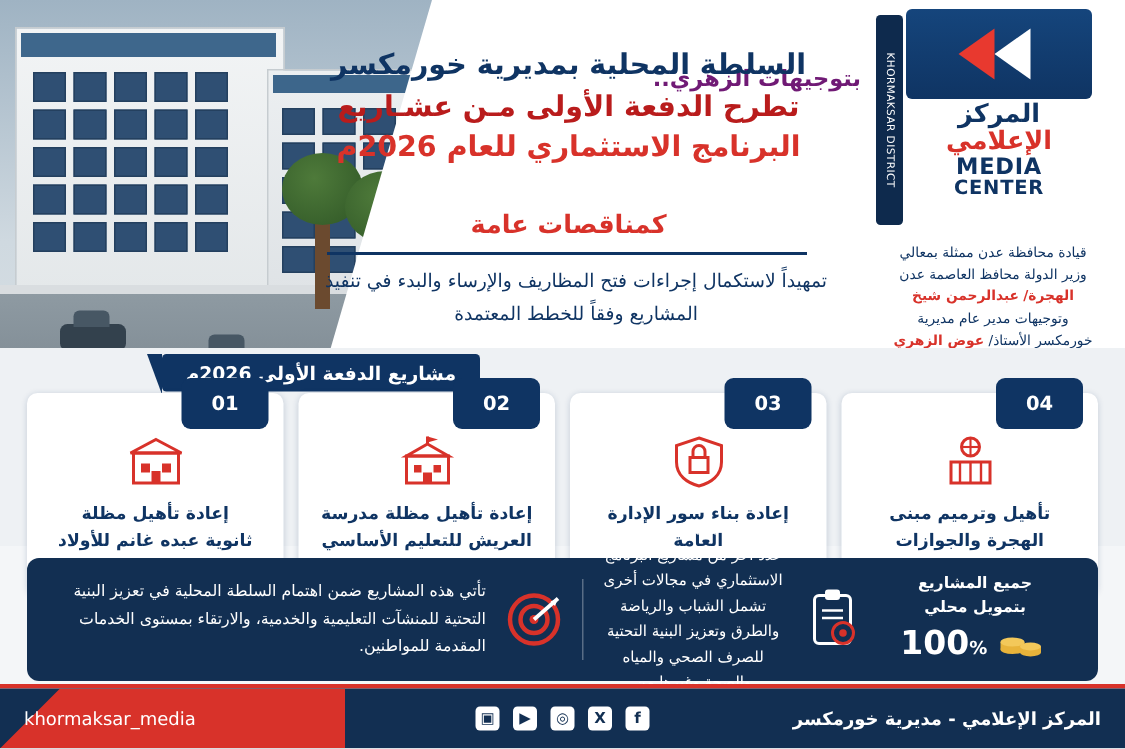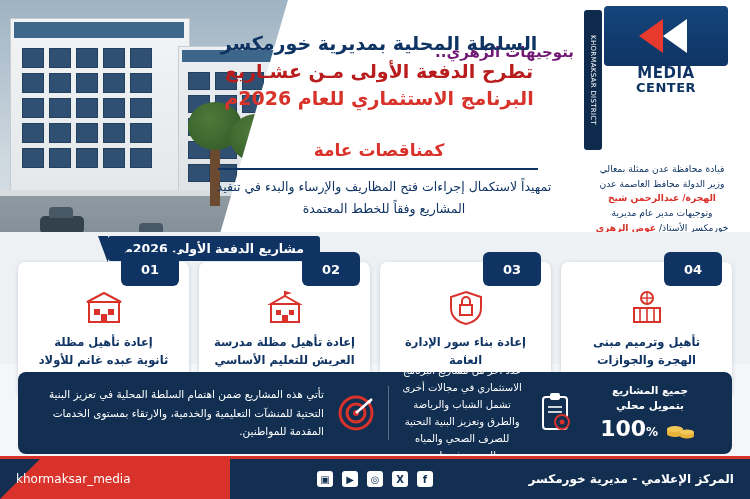--- a/index.html
+++ b/index.html
@@ -358,20 +358,24 @@
     <div class="car" style="left:130px; top:232px;"></div>
 
     <div class="wedge"></div>
   </div>
 
   <div class="logo-wrap">
     <div class="logo-main">
       <div class="logo-mark">
         <div class="chev2"></div>
           <div class="chev"></div>
+      </div>
+      <div class="logo-ar">
+        <div>المركز</div>
+        <div class="red">الإعلامي</div>
       </div>
       <div class="logo-en">
         <div>MEDIA</div>
         <div class="sub">CENTER</div>
       </div>
     </div>
     <div class="logo-side">KHORMAKSAR DISTRICT</div>
   </div>
 
   <div class="kicker">بتوجيهات الزهري..</div>

